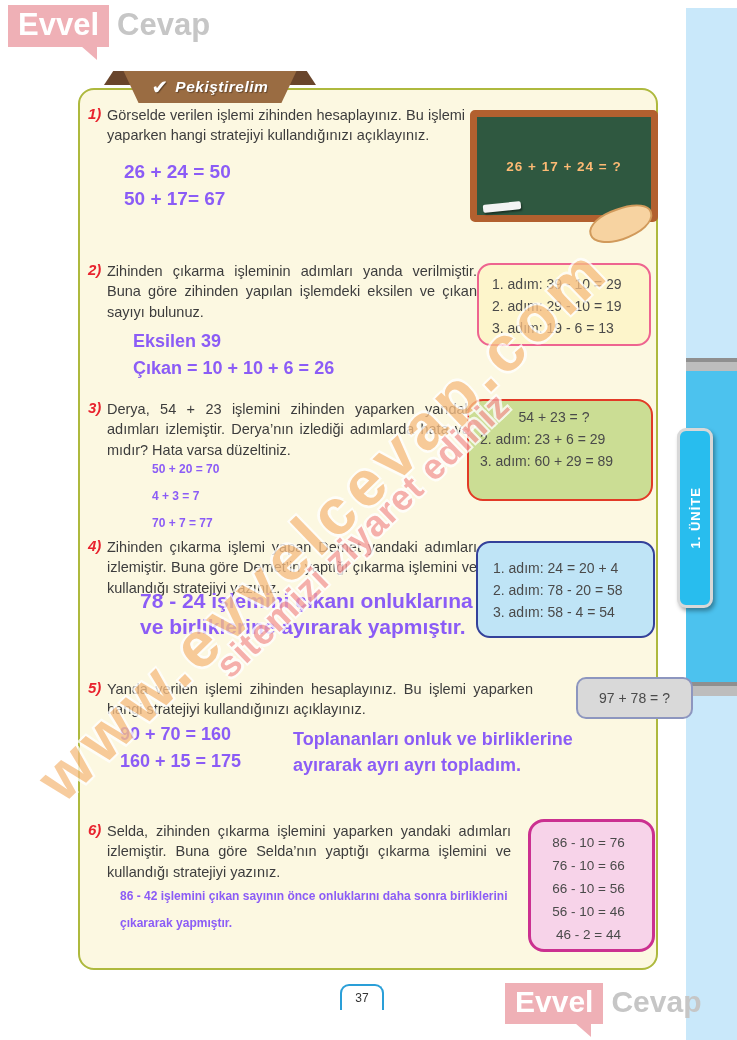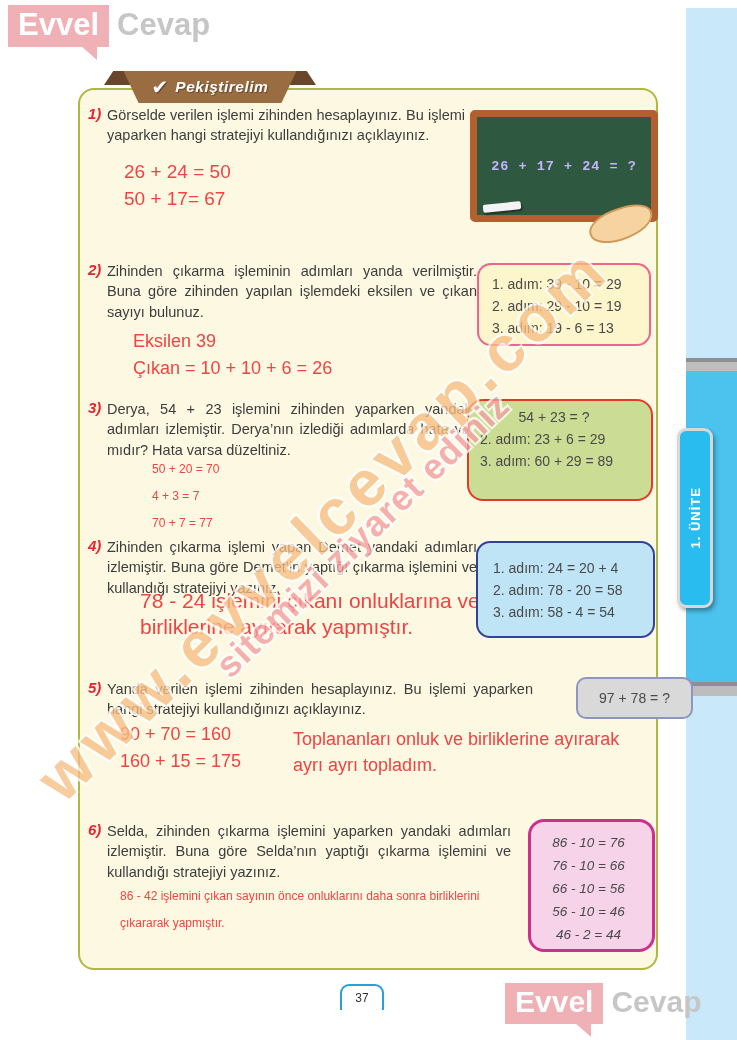--- a/index.html
+++ b/index.html
@@ -56,34 +56,34 @@
            font-size:15px; }
   .qtext { margin-left:19px; font-size:14.5px; color:#3d3d3d; line-height:1.4;
            text-align:justify; }
   .q1 { left:88px; top:105px; } .q1 .qtext { width:358px; }
   .q2 { left:88px; top:261px; } .q2 .qtext { width:370px; }
   .q3 { left:88px; top:399px; } .q3 .qtext { width:368px; }
   .q4 { left:88px; top:537px; } .q4 .qtext { width:370px; }
   .q5 { left:88px; top:679px; } .q5 .qtext { width:426px; }
   .q6 { left:88px; top:821px; } .q6 .qtext { width:404px; }
 
-  .answer { position:absolute; color:#ef4444; font-weight:normal; z-index:3; }
+  .answer { position:absolute; color:#8b5cf6; font-weight:bold; z-index:3; }
   .ans1 { left:124px; top:158px; font-size:19px; line-height:27px; }
   .ans2 { left:133px; top:328px; font-size:18px; line-height:27px; }
   .ans3 { left:152px; top:456px; font-size:12px; line-height:27px; }
   .ans4 { left:140px; top:588px; width:350px; font-size:21px; line-height:26px; }
   .ans5 { left:120px; top:721px; font-size:18px; line-height:27px; }
   .ans5note { left:293px; top:726px; width:350px; font-size:18px; line-height:26px; }
   .ans6 { left:120px; top:883px; width:404px; font-size:12px; line-height:27px; }
 
   
   .board { position:absolute; left:470px; top:110px; width:188px; height:112px;
            background:#2f5840; border:7px solid #b2602f; border-radius:5px; z-index:3;
            display:flex; align-items:center; justify-content:center; }
-  .board-expr { color:#c4b5fd; font-weight:bold; font-size:13.5px; letter-spacing:1px;font-family:Liberation Mono, monospace; }
+  .board-expr { color:#fdba74; font-weight:bold; font-size:13.5px; letter-spacing:1px; }
   .board-eraser { position:absolute; left:6px; bottom:4px; width:38px; height:8px;
            background:#f3f3f3; border-radius:2px; transform:rotate(-6deg);
            box-shadow:1px 2px 2px rgba(0,0,0,0.45); }
   .hand { position:absolute; left:588px; top:208px; width:66px; height:32px;
           background:#f7d3a1; border:2px solid #d19a5b;
           border-radius:55% 45% 60% 50%; transform:rotate(-18deg); z-index:3; }
 
   
   .sbox { position:absolute; z-index:3; color:#4a4a4a; font-size:14px; }
   .sbox .line { line-height:22px; }
@@ -93,21 +93,21 @@
           border:2.5px solid #e23a26; border-radius:16px; padding:5px 0 0 11px; }
   .box3-title { text-align:center; line-height:22px; padding-right:23px; }
   .box4 { left:476px; top:541px; width:179px; height:97px; background:#bfe4f6;
           border:2.5px solid #34419a; border-radius:14px; padding:14px 0 0 15px; }
   .box5 { left:536px; top:677px; width:117px; height:42px; background:#d9d9d9;
           border:2.5px solid #8d96bf; border-radius:10px;
           display:flex; align-items:center; justify-content:center;margin-left:40px; }
   .box6 { left:528px; top:819px; width:127px; height:133px; background:#f7d3e9;
           border:3px solid #cb3090; border-radius:16px; padding:9px 6px 0 0;
           text-align:center; font-size:13.5px; }
-  .box6 .line { line-height:23px;font-style:italic; }
+  .box6 .line { line-height:23px; }
 
   
   .wm { position:absolute; z-index:6; font-weight:bold; white-space:nowrap;
         pointer-events:none; opacity:0.78;
         text-shadow:-2px -2px 0 #fff, 2px -2px 0 #fff, -2px 2px 0 #fff, 2px 2px 0 #fff; }
   .wm1 { left:48px; top:752px; font-size:64px; letter-spacing:6px; color:#f6be84;
          transform:rotate(-44deg); transform-origin:0 50%; }
   .wm2 { left:222px; top:650px; font-size:36px; letter-spacing:1px; color:#f49c9c;
          transform:rotate(-44deg); transform-origin:0 50%; }
 

